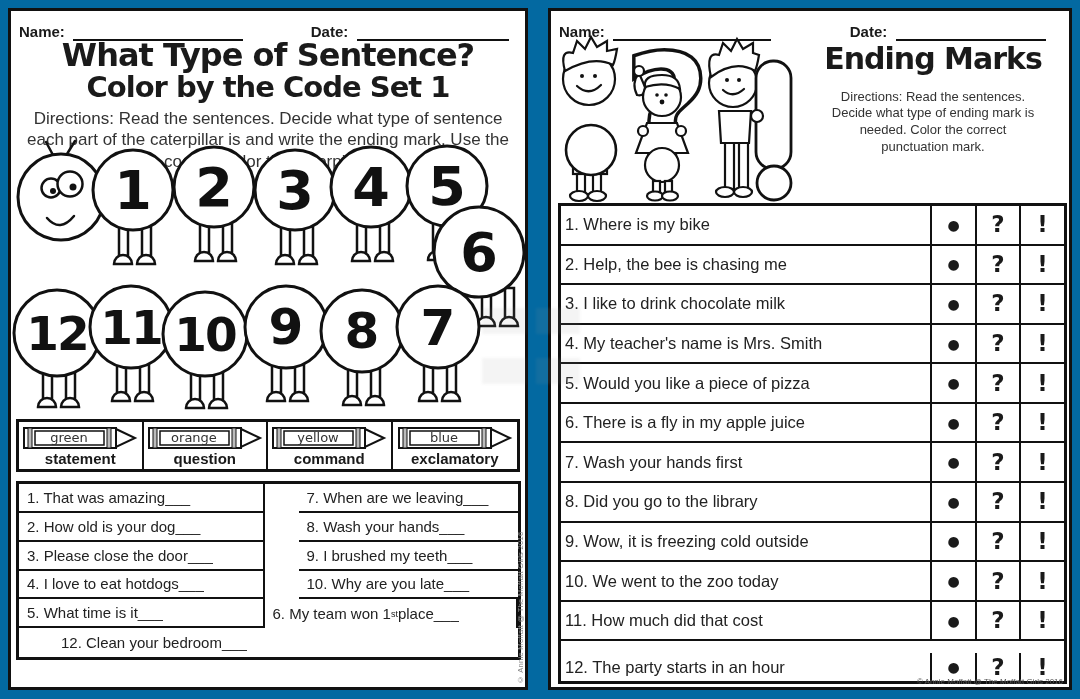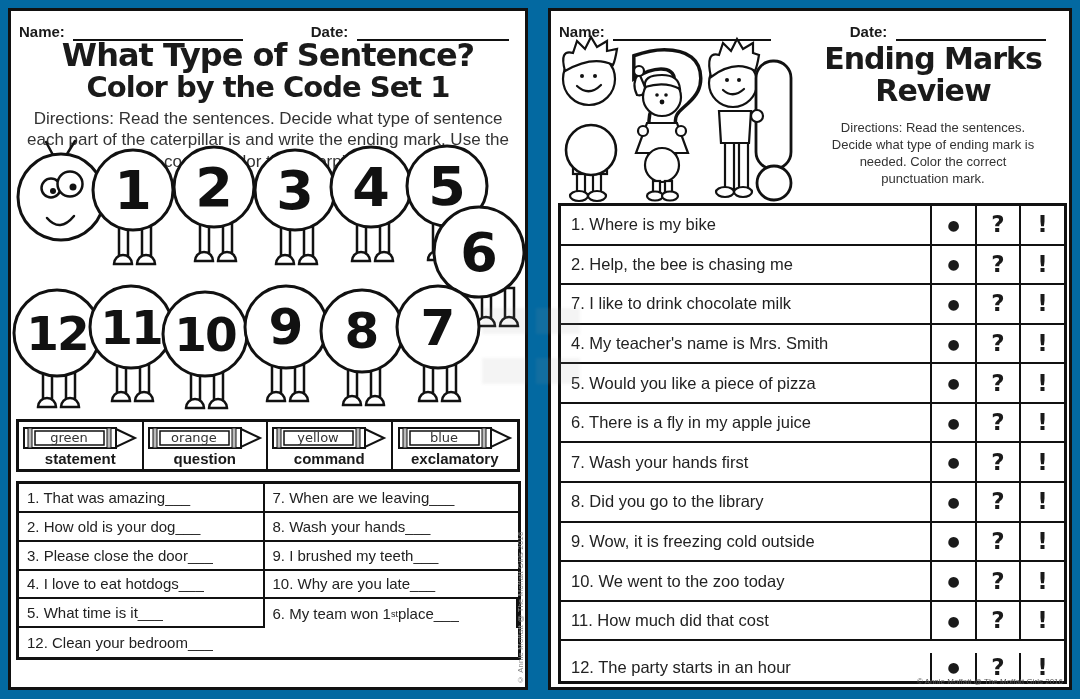--- a/index.html
+++ b/index.html
@@ -26,40 +26,40 @@
           box-sizing:border-box;display:grid;grid-template-columns:repeat(4,1fr);}
   .legend-cell{border-right:2.5px solid #111;display:flex;flex-direction:column;align-items:center;
                justify-content:center;padding:2px 0 1px;}
   .legend-cell:last-child{border-right:none;}
   .legend-type{font-weight:bold;font-size:15px;line-height:1.1;}
 
   .lp-table{position:absolute;top:470px;left:5px;width:505px;height:179px;border:3px solid #111;
             box-sizing:border-box;display:grid;grid-template-columns:49.2% 50.8%;grid-template-rows:repeat(6,1fr);}
   .lp-cell{border-right:2.5px solid #111;border-bottom:2.5px solid #111;display:flex;align-items:center;
            padding-left:8px;font-size:15px;color:#222;white-space:nowrap;overflow:hidden;}
-  .lp-cell.col2{border-right:none;}
+  .lp-cell.col2{border-right:none;margin-left:34px;}
   .lp-cell.row6{border-bottom:none;}
   .lp-cell sup{font-size:9px;vertical-align:super;line-height:0;}
 
   .v-copy{position:absolute;right:0px;top:468px;height:205px;writing-mode:vertical-rl;
           transform:rotate(180deg);font-size:7.5px;color:#888;letter-spacing:.3px;}
 
   
   .rp-namerow{position:absolute;top:12px;left:8px;right:8px;height:22px;}
   .kids-svg{position:absolute;top:20px;left:2px;}
   .rp-titleblock{position:absolute;top:32px;left:250px;width:264px;text-align:center;}
   .rp-title{font-family:"DejaVu Sans",sans-serif;font-weight:bold;font-size:30px;letter-spacing:-1px;line-height:1.05;}
   .rp-directions{margin-top:14px;font-size:13px;line-height:1.3;color:#333;}
 
   .rp-table{position:absolute;top:192px;left:7px;width:509px;height:481px;border:3px solid #111;
             box-sizing:border-box;display:grid;grid-template-columns:1fr 45px 44px 43px;
             grid-template-rows:repeat(12,1fr);}
   .rp-cell{border-right:2.5px solid #111;border-bottom:2.5px solid #111;display:flex;align-items:center;
            box-sizing:border-box;}
-  .rp-cell.sentence{padding-left:10px;font-size:16.5px;color:#222;white-space:nowrap;overflow:hidden;}
+  .rp-cell.sentence{padding-left:4px;font-size:16.5px;color:#222;white-space:nowrap;overflow:hidden;}
   .rp-cell.mark{justify-content:center;font-family:"DejaVu Sans",sans-serif;font-weight:bold;}
   .rp-cell.lastcol{border-right:none;}
   .rp-cell.lastrow{border-bottom:none;margin-top:12px;}
   .mark-dot{font-size:14px;line-height:1;}
   .mark-q,.mark-x{font-size:23px;line-height:1;}
   .rp-copy{position:absolute;right:6px;bottom:1px;font-size:8px;color:#555;}
 
   .watermark{position:absolute;left:476px;top:300px;width:116px;height:100px;opacity:.10;
              filter:blur(1.5px);pointer-events:none;z-index:5;
              background:
@@ -308,21 +308,20 @@
           </g>
         <path d="M 170,59 Q 180,68 191,58" fill="none" stroke-linecap="round"></path>
         <rect x="203" y="30" width="35" height="108" rx="17" stroke-width="2.8"></rect>
         <circle cx="221" cy="152" r="17" stroke-width="2.8"></circle>
         <circle cx="204" cy="85" r="6"></circle>
       </g>
     </svg>
 
     <div class="rp-titleblock">
       <div class="rp-title">Ending Marks</div>
-      <div class="rp-title">Review</div>
       <div class="rp-directions">
         <div>Directions: Read the sentences.</div>
         <div>Decide what type of ending mark is</div>
         <div>needed. Color the correct</div>
         <div>punctuation mark.</div>
       </div>
     </div>
 
     <div class="rp-table">
       <div class="rp-cell sentence">1. Where is my bike</div>
@@ -340,21 +339,21 @@
       <div class="rp-cell mark">
           <span class="mark-dot">●</span>
         </div>
       <div class="rp-cell mark">
           <span class="mark-q">?</span>
         </div>
       <div class="rp-cell mark lastcol">
           <span class="mark-x">!</span>
         </div>
 
-      <div class="rp-cell sentence">7. I like to drink chocolate milk</div>
+      <div class="rp-cell sentence">3. I like to drink chocolate milk</div>
       <div class="rp-cell mark">
           <span class="mark-dot">●</span>
         </div>
       <div class="rp-cell mark">
           <span class="mark-q">?</span>
         </div>
       <div class="rp-cell mark lastcol">
           <span class="mark-x">!</span>
         </div>
 

